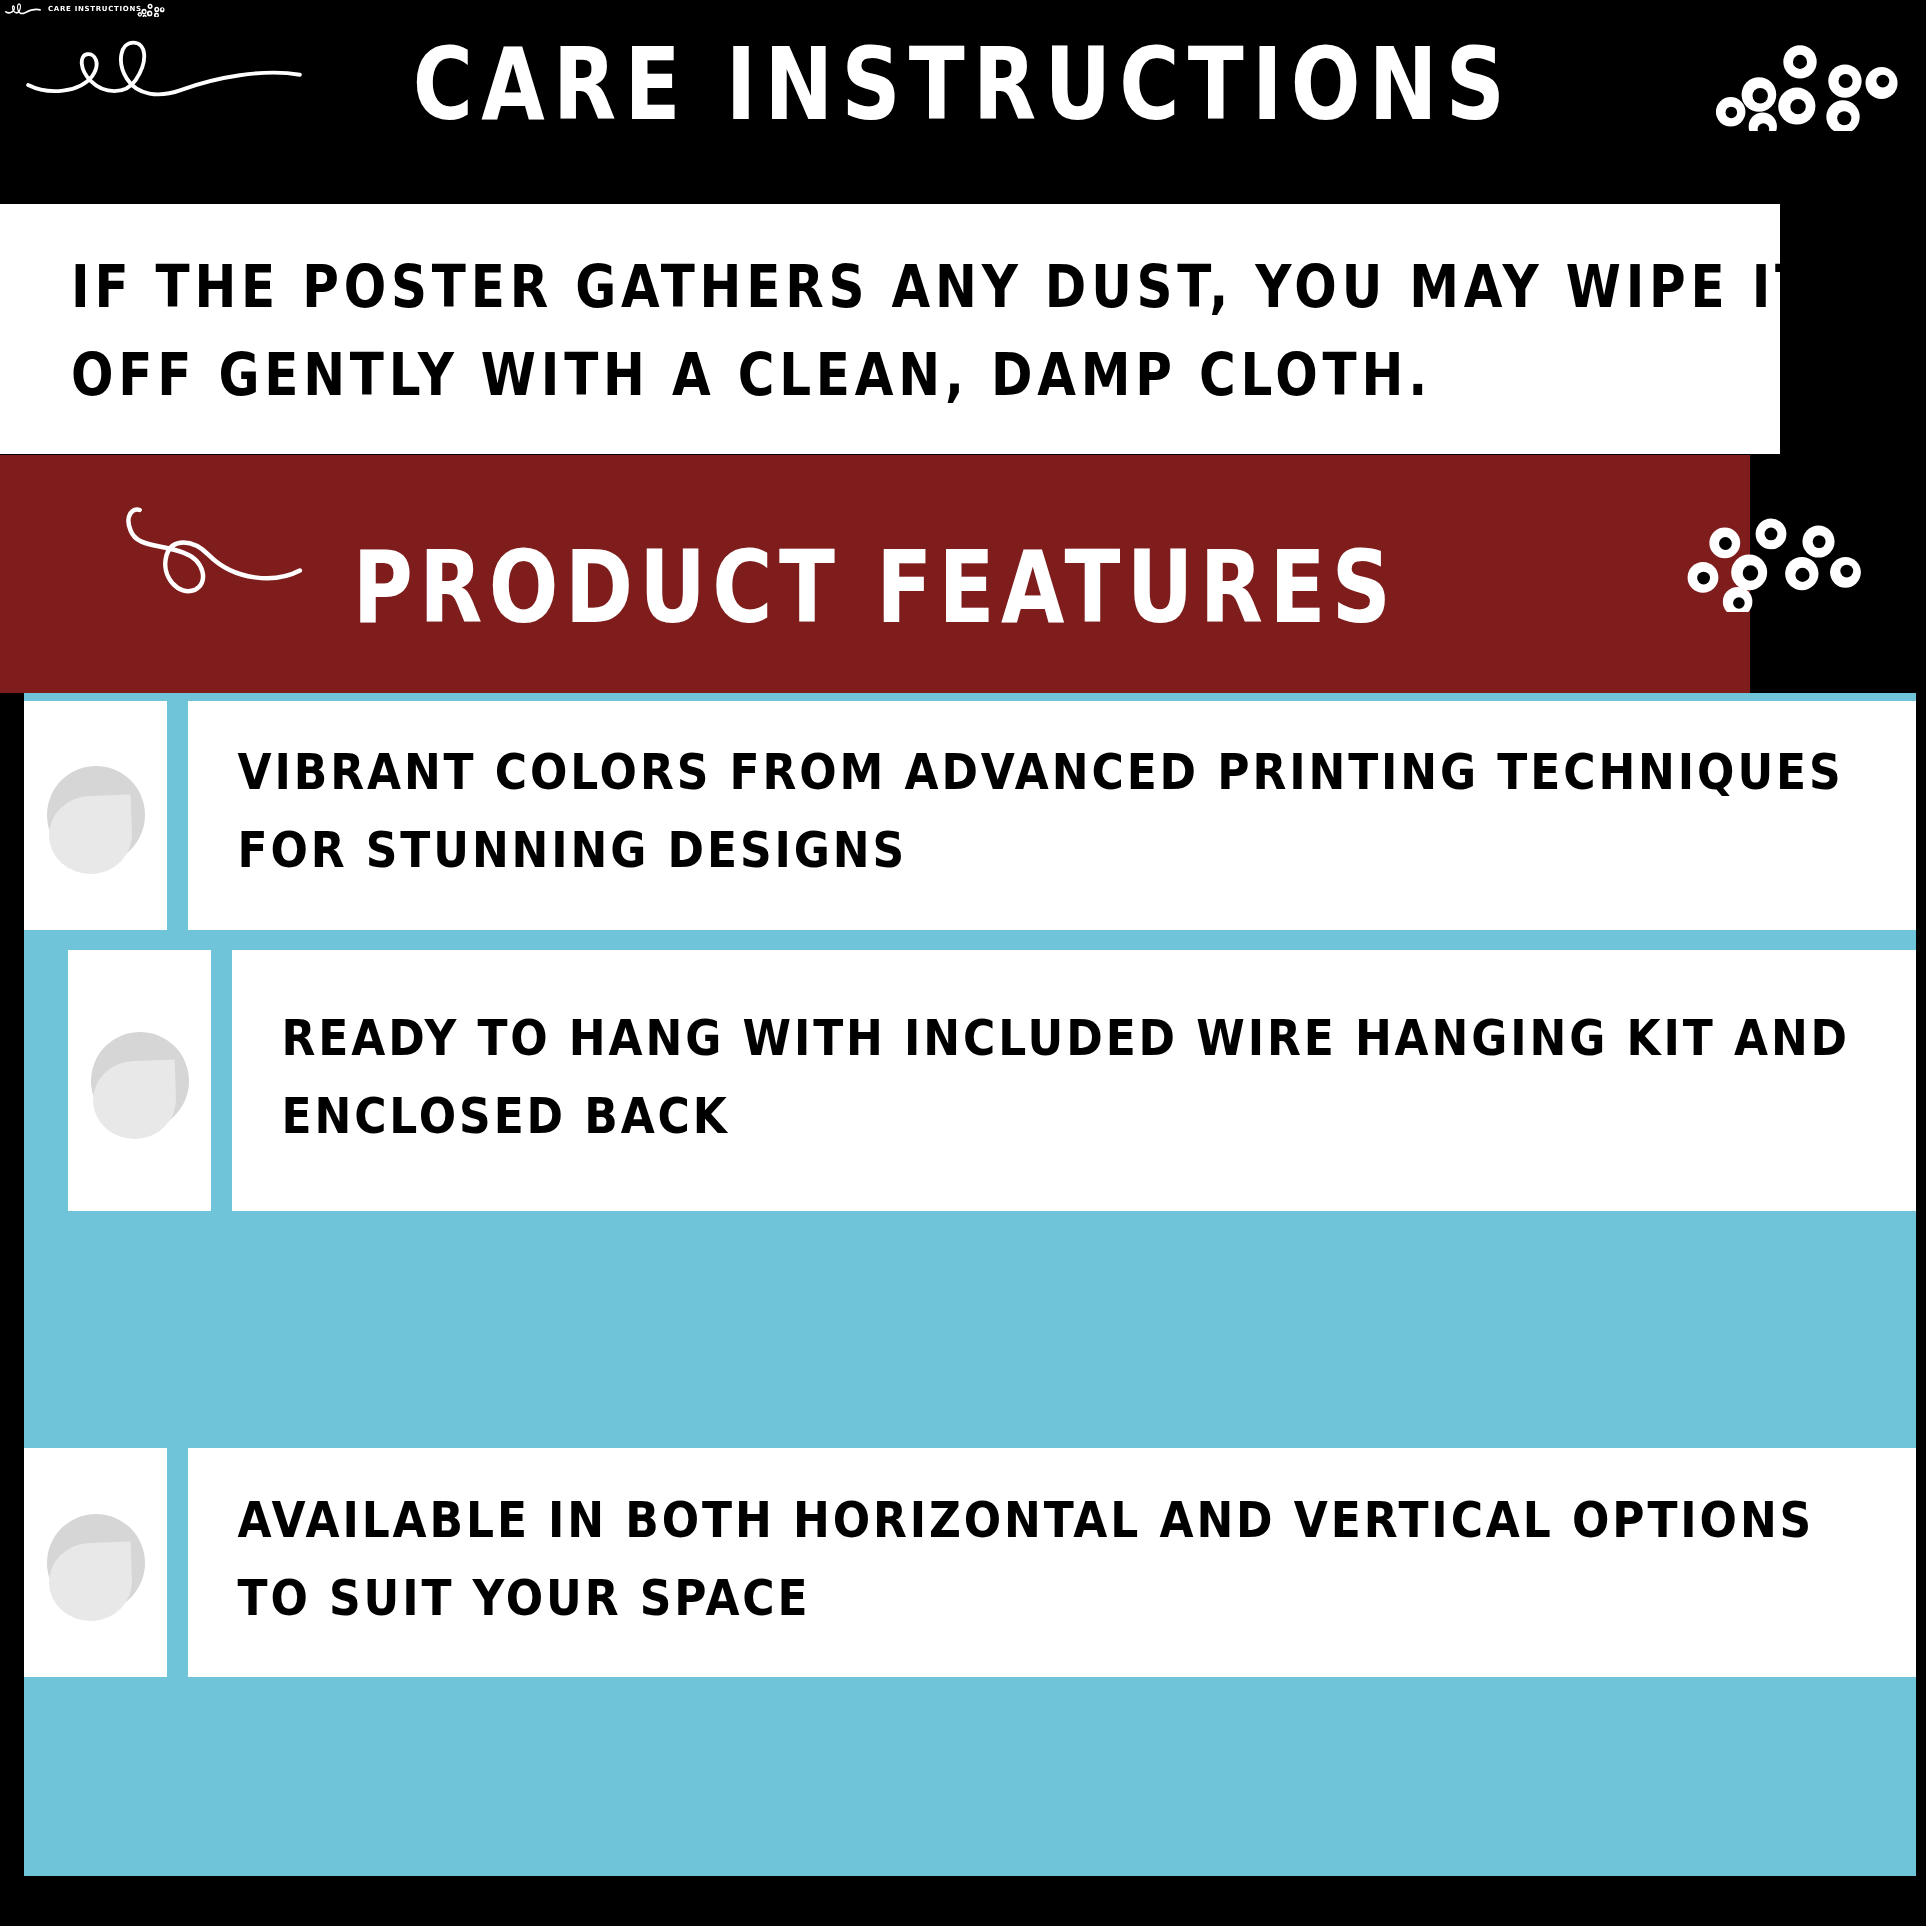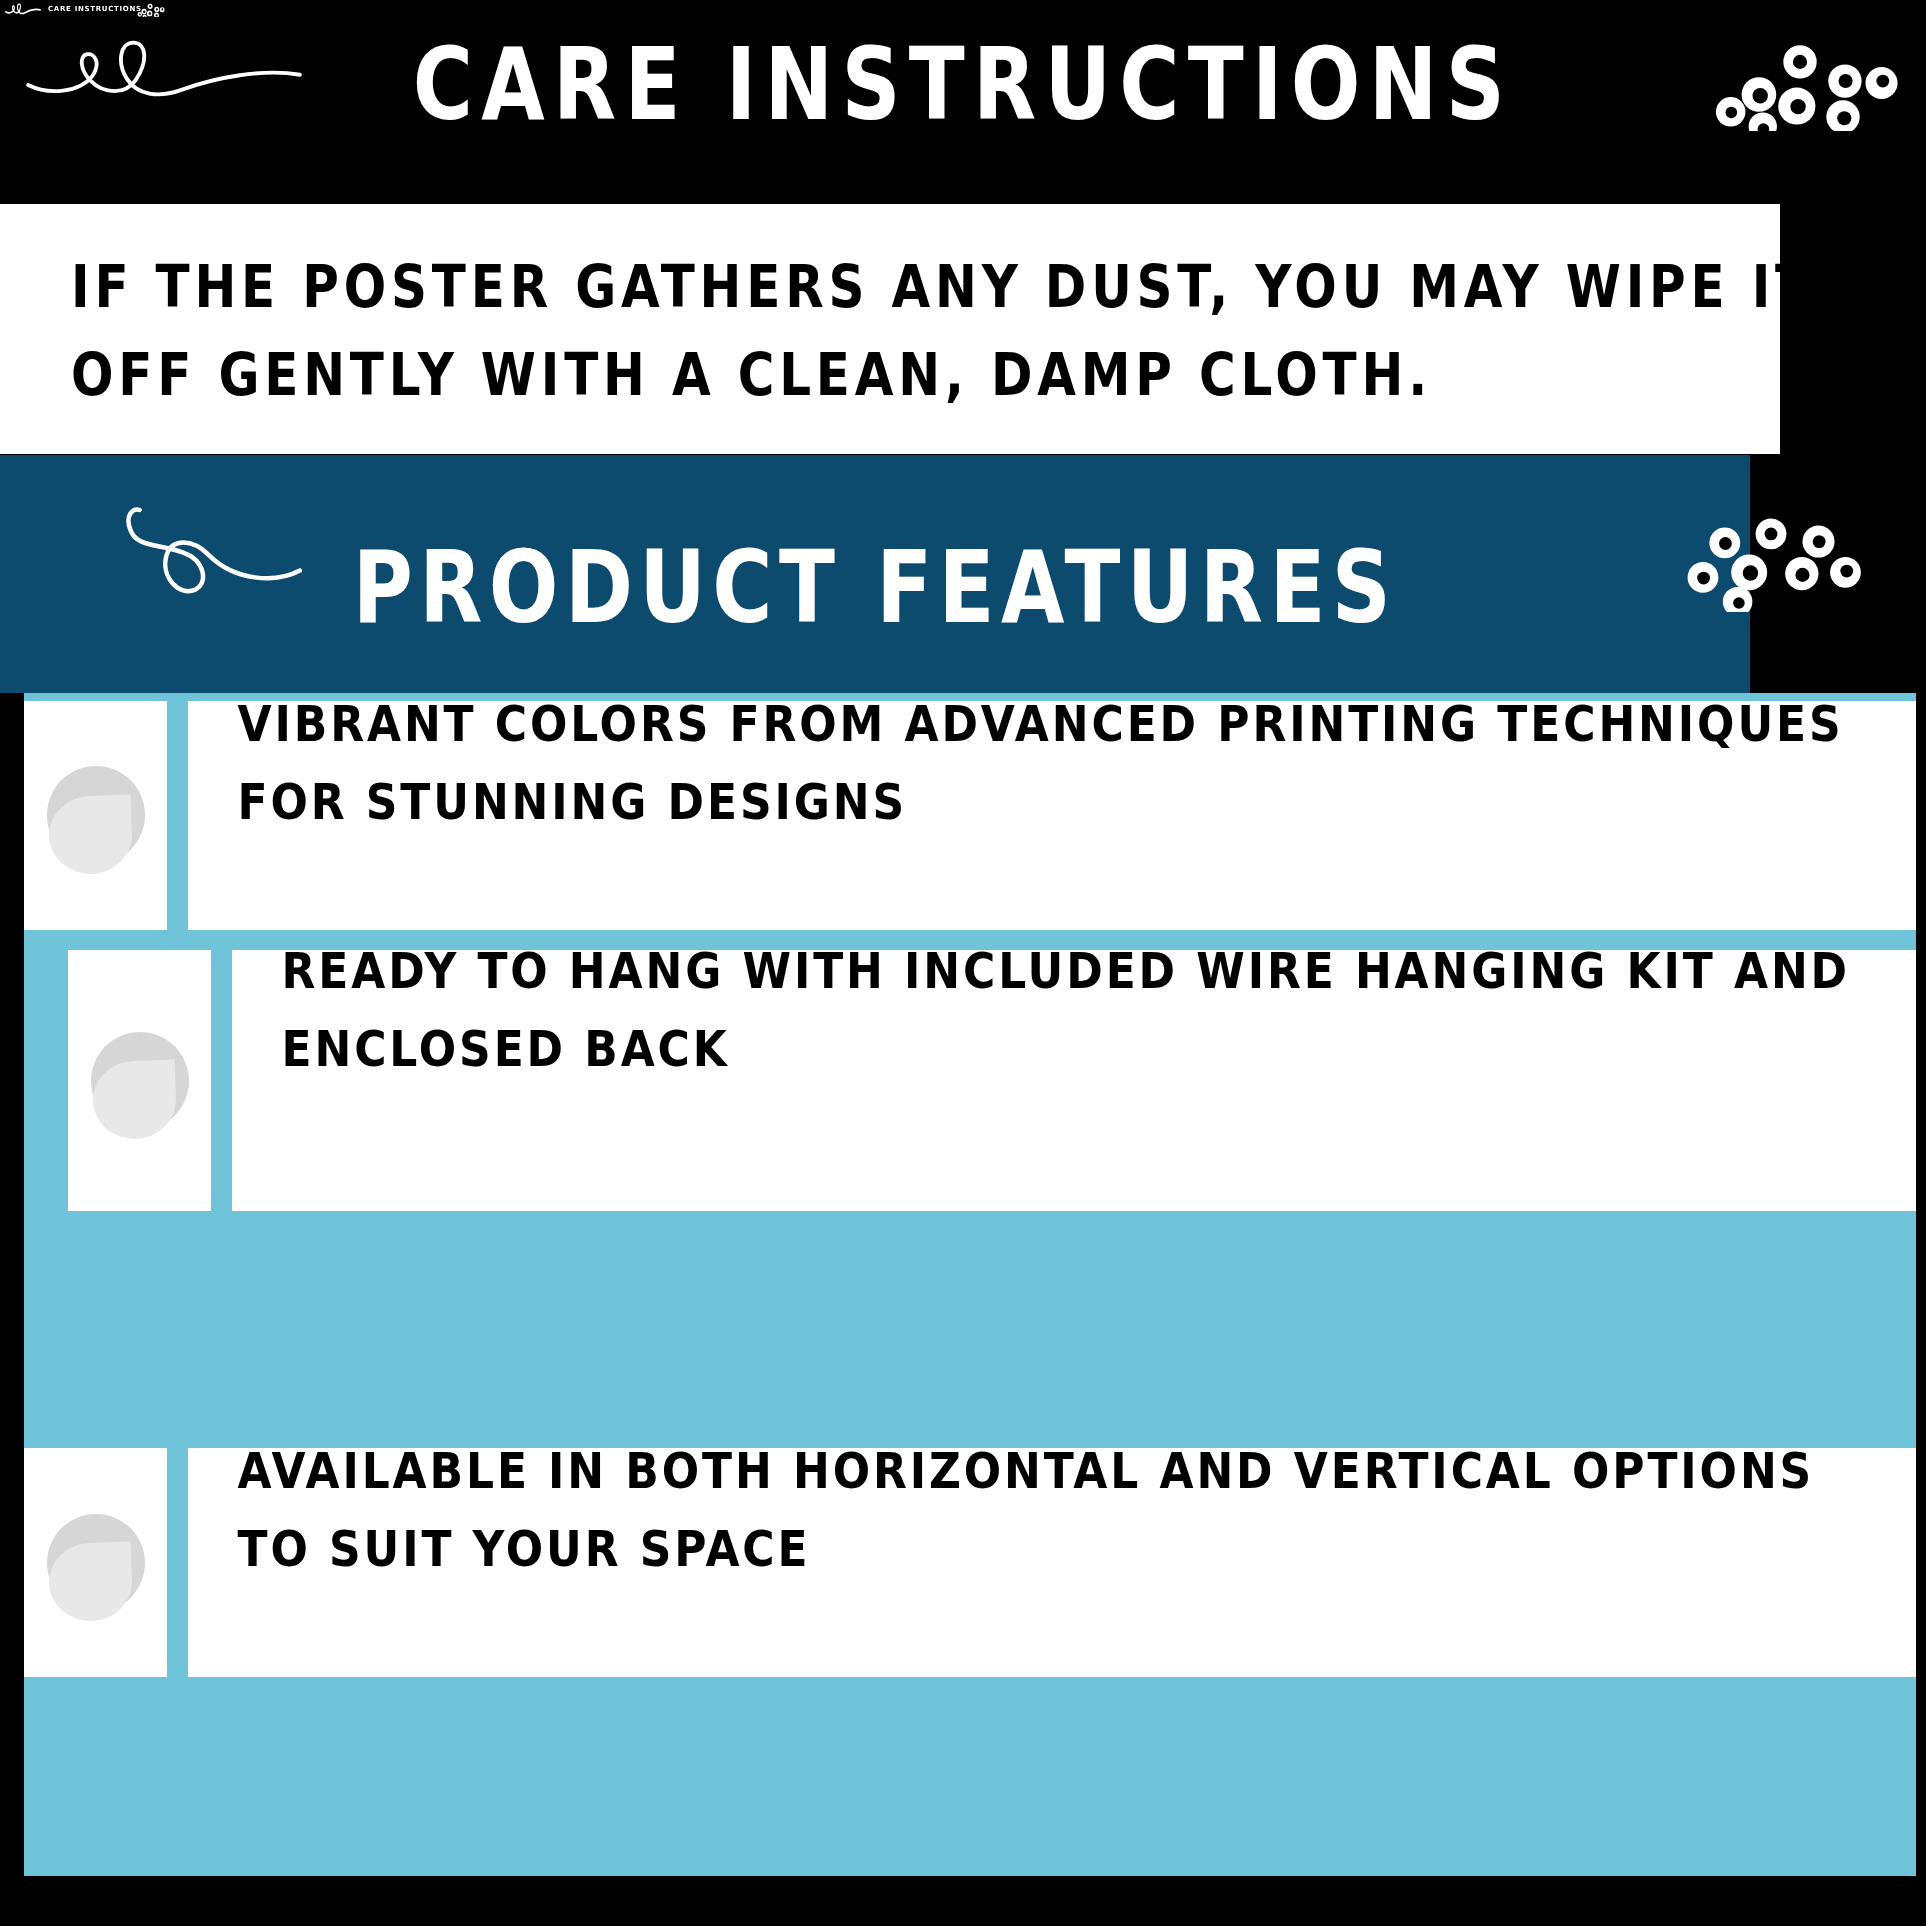--- a/index.html
+++ b/index.html
@@ -108,21 +108,21 @@
     letter-spacing:4.8px;
     transform:scaleY(1.16);
     transform-origin:left top;
   }
 
   
   .band-features-head {
     position:absolute;
     top:455px; left:0;
     width:1750px; height:239px;
-    background:#0c4a6e;
+    background:#7f1d1d;
     z-index:10;
   }
   .title-features {
     position:absolute;
     left:0; right:0;
     top:74px;
     text-align:center;
     color:#ffffff;
     font-family:"DejaVu Sans", sans-serif;
     font-weight:700;
@@ -186,20 +186,21 @@
   }
   .feature-gap {
     width:20.5px;
     flex:0 0 20.5px;
     background:#6FC4DA;
   }
   .feature-text-cell {
     flex:1 1 auto;
     background:#ffffff;
     display:flex;
+    align-items:center;
     padding:0 26px 8px 50px;
   }
   .feature-text {
     color:#000000;
     font-family:"DejaVu Sans", sans-serif;
     font-weight:700;
     font-size:44px;
     line-height:68px;
     letter-spacing:2.9px;
     transform:scaleY(1.14);

